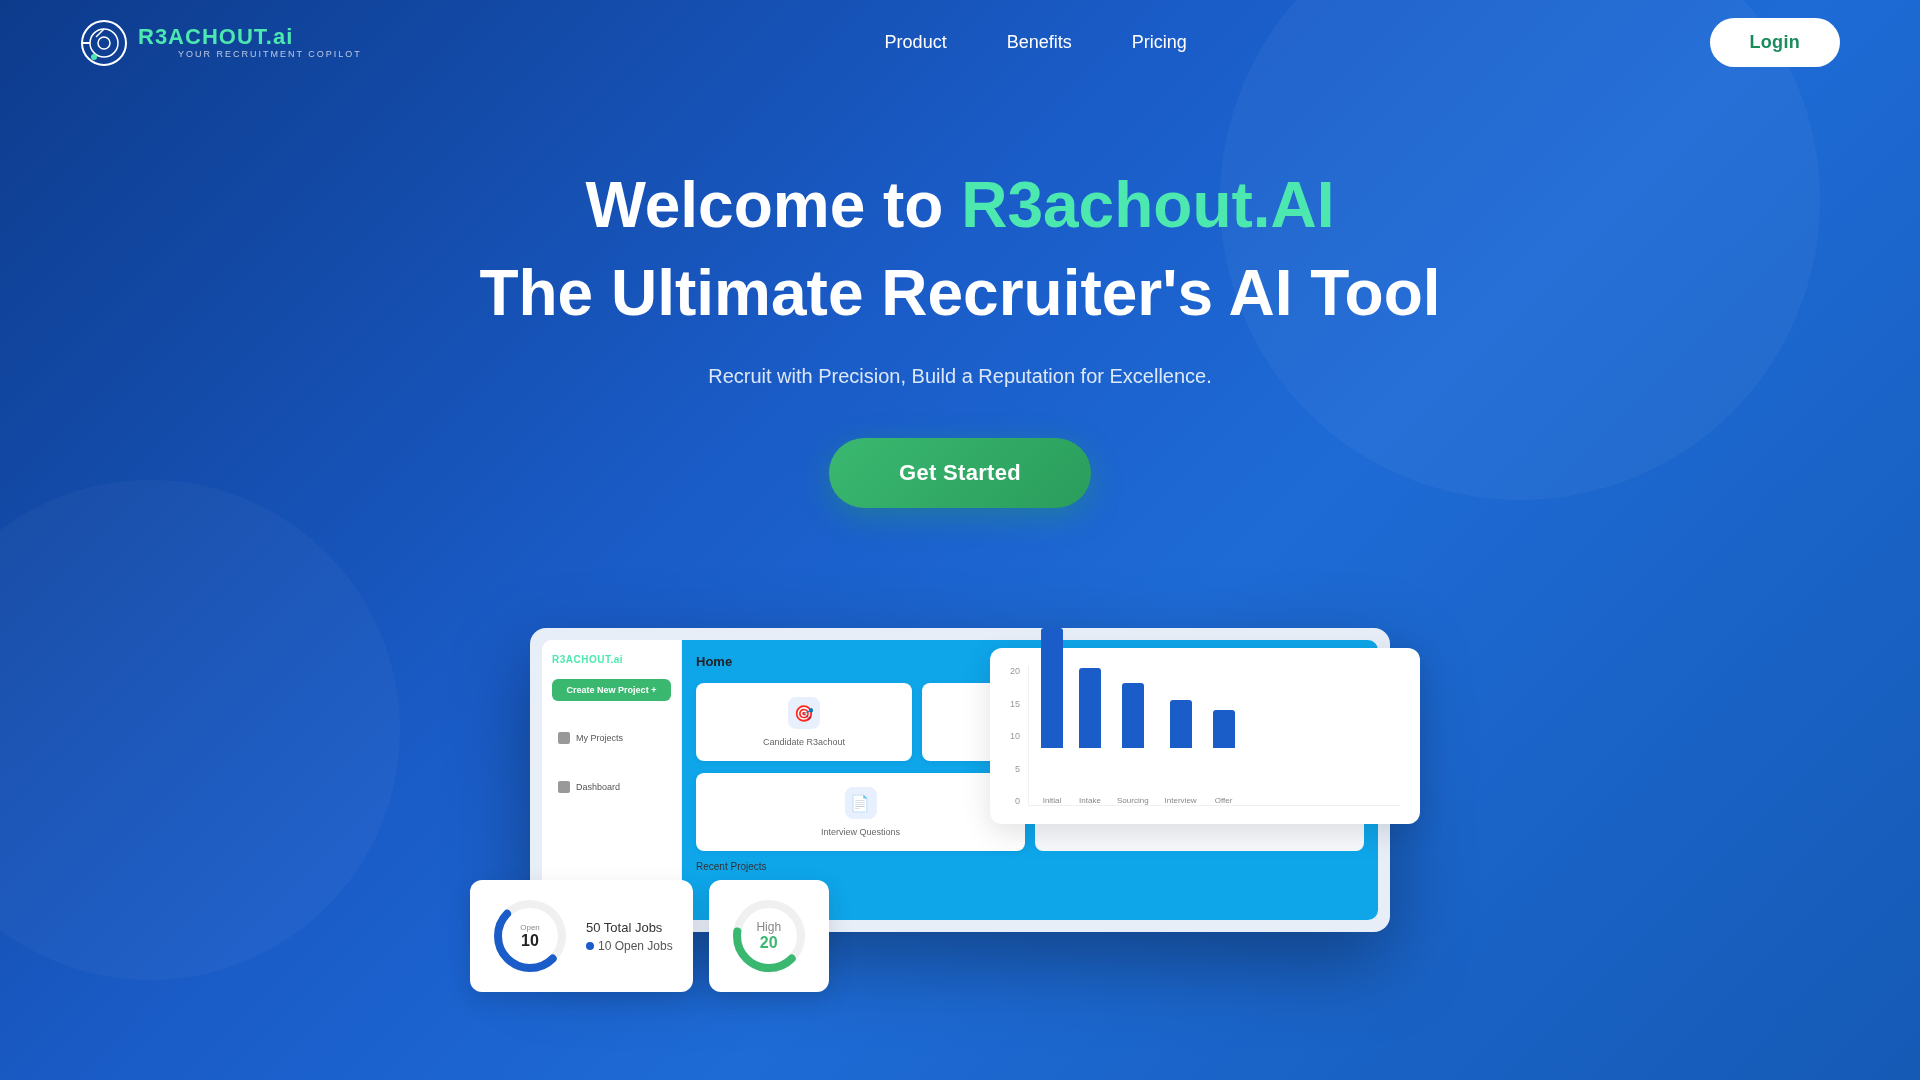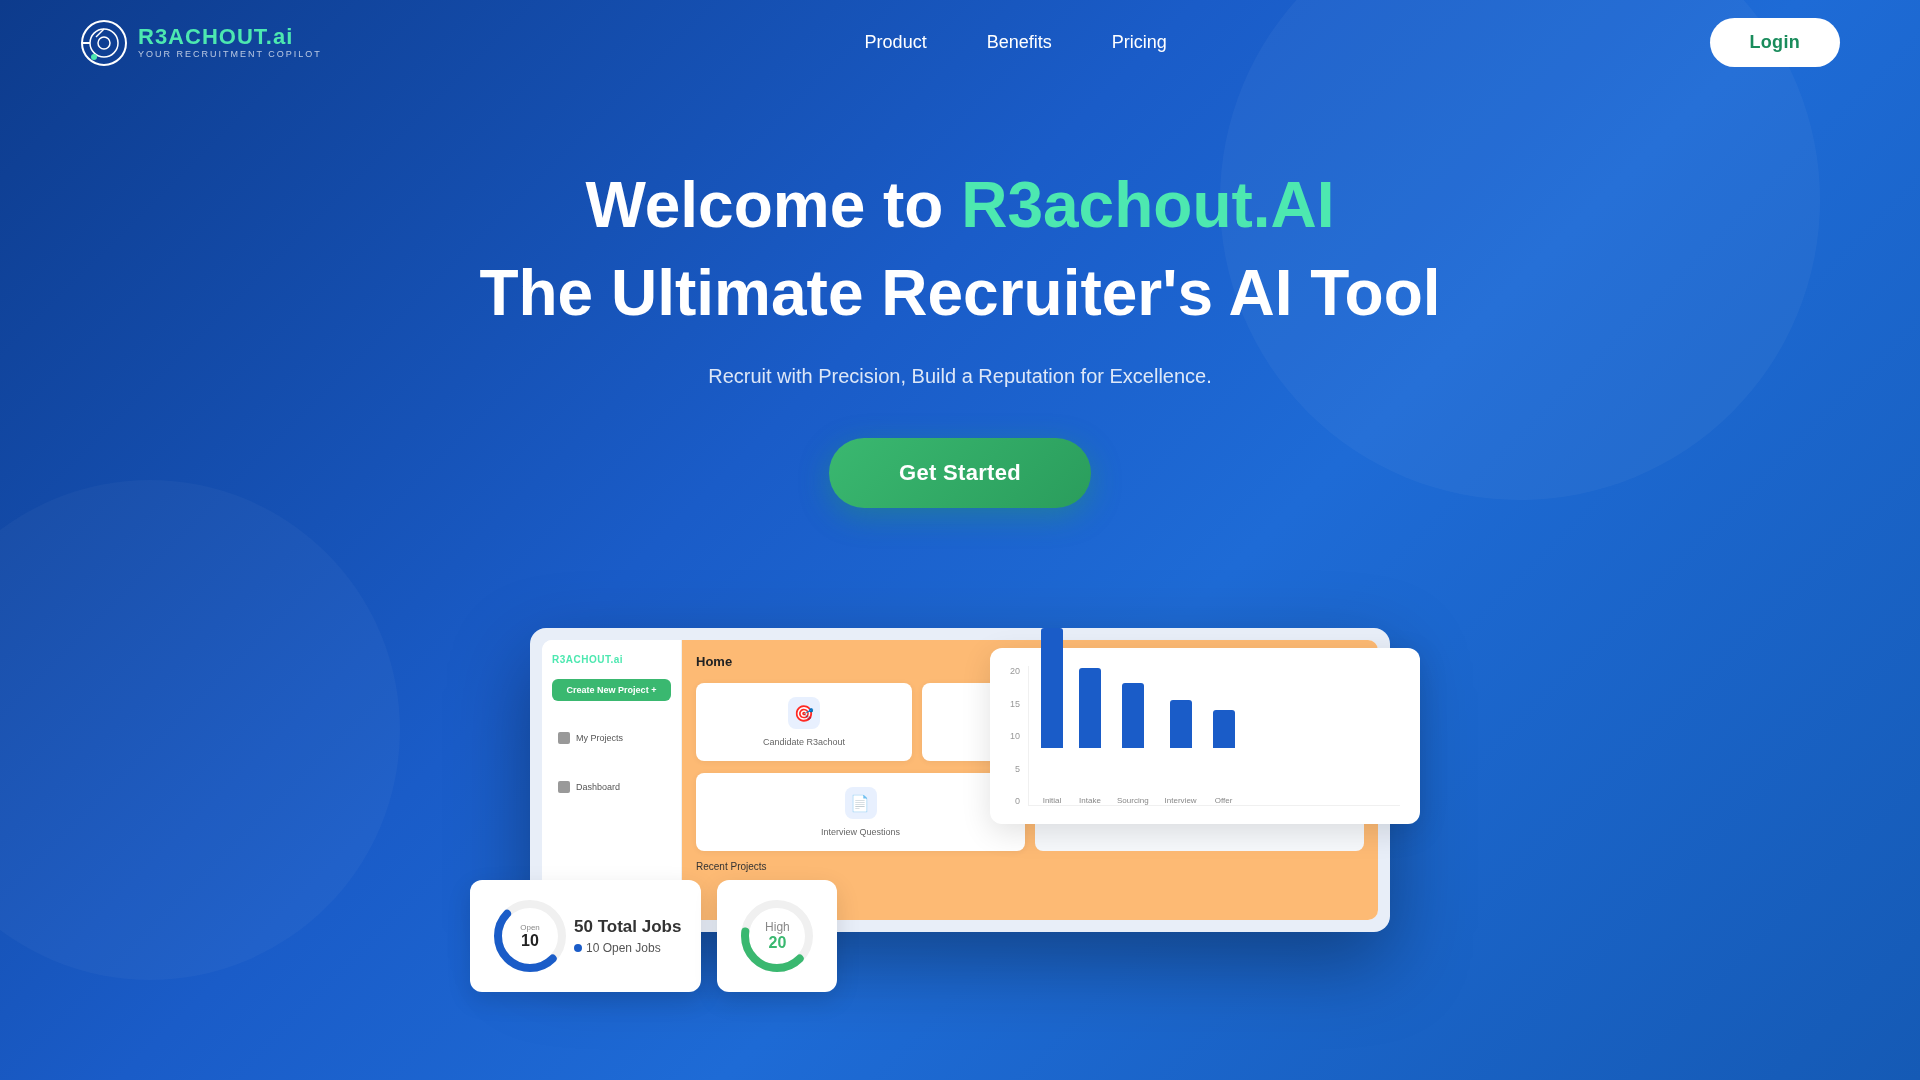--- a/index.html
+++ b/index.html
@@ -68,20 +68,21 @@
     }
     .logo-main span {
       color: #4de8b0;
     }
     .logo-sub {
       font-size: 9px;
       color: rgba(255,255,255,0.7);
       letter-spacing: 2px;
       text-transform: uppercase;
       margin-top: 2px;
+      margin-left: 40px;
     }
 
     .nav-links {
       display: flex;
       align-items: center;
       gap: 60px;
     }
     .nav-link {
       color: #fff;
       font-size: 18px;
@@ -219,21 +220,21 @@
       height: 12px;
       background: #999;
       border-radius: 2px;
       flex-shrink: 0;
     }
 
     
     .dash-main {
       flex: 1;
       padding: 14px;
-      background: #fdba74;
+      background: #0ea5e9;
     }
 
     .dash-home-title {
       font-size: 13px;
       font-weight: 700;
       color: #222;
       margin-bottom: 14px;
     }
 
     .dash-cards-grid {
@@ -490,33 +491,33 @@
         <div class="chart-bar-group">
           <div class="chart-bar" style="height:38px;"></div>
           <span class="chart-bar-label">Offer</span>
         </div>
       </div>
     </div>
   </div>
 
   <div class="bottom-cards">
     <div class="stat-card">
-      <div style="display:flex;align-items:center;gap:4px;justify-content:space-between;">
+      <div style="display:flex;align-items:center;gap:16px;justify-content:space-between;">
         <div style="position:relative;width:80px;height:80px;">
           <svg viewBox="0 0 80 80" width="80" height="80">
             <circle cx="40" cy="40" r="32" fill="none" stroke="#f0f0f0" stroke-width="8"></circle>
             <circle cx="40" cy="40" r="32" fill="none" stroke="#1a5cc8" stroke-width="8" stroke-dasharray="100 101" stroke-dashoffset="-25" stroke-linecap="round"></circle>
           </svg>
           <div style="position:absolute;top:50%;left:50%;transform:translate(-50%,-50%);text-align:center;">
             <div style="font-size:8px;color:#888;">Open</div>
             <div style="font-size:16px;font-weight:700;color:#222;">10</div>
           </div>
         </div>
         <div class="stat-info">
-          <div style="font-size:17px;font-weight:700;color:#333;margin-bottom:4px;">50 Total Jobs</div>
+          <div style="font-size:13px;font-weight:400;color:#333;margin-bottom:4px;">50 Total Jobs</div>
           <div style="display:flex;align-items:center;font-size:12px;color:#555;">
             <span class="stat-dot"></span>
             <span>10 Open Jobs</span>
           </div>
         </div>
       </div>
     </div>
 
     <div class="stat-card-right">
       <div style="display:flex;align-items:center;gap:16px;">

